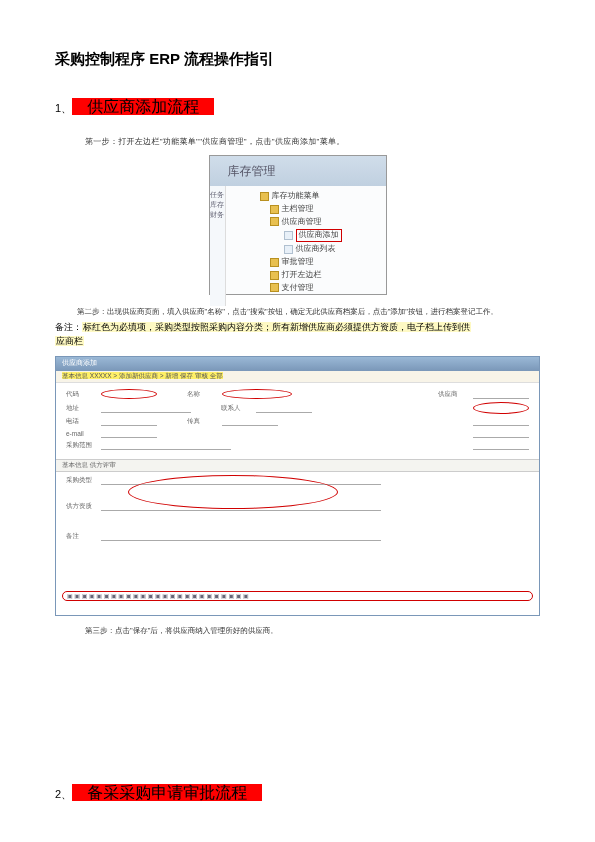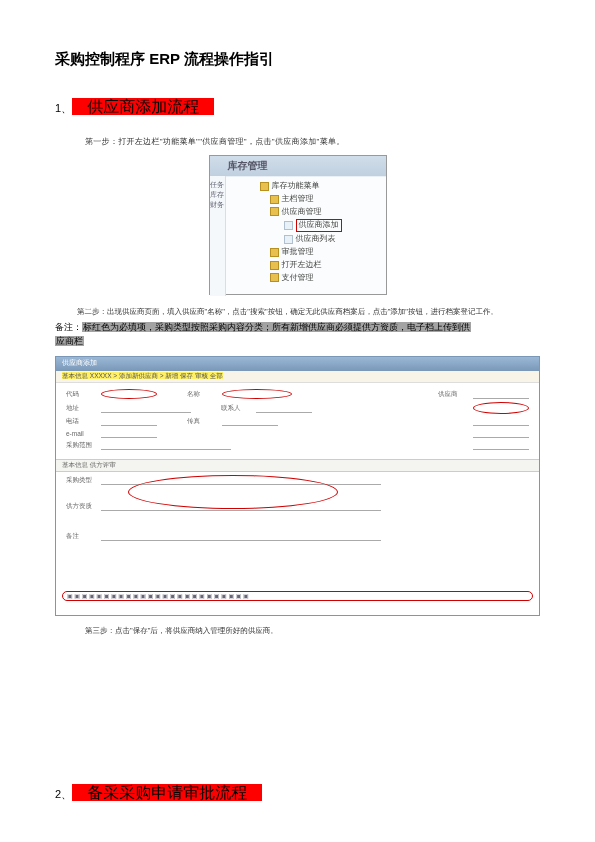--- a/index.html
+++ b/index.html
@@ -38,28 +38,27 @@
   }
   .screenshot1 {
     width: 178px;
     height: 140px;
     margin: 8px auto;
     border: 1px solid #999;
     background: linear-gradient(to bottom, #d8e4ef 0%, #e8eff5 15%, #fbfcfd 15%, #fbfcfd 100%);
     position: relative;
   }
   .ss1-titlebar {
-    height: 20px;
+    height: 30px;
     background: linear-gradient(to bottom, #d0ddea, #c0d0e0);
     display: flex;
     align-items: center;
     padding-left: 18px;
-    font-size: 10px;
+    font-size: 12px;
     color: #556;
-    font-weight: bold;
   }
   .ss1-body {
     display: flex;
     height: calc(100% - 18px);
     gap: 28px;
   }
   .ss1-sidebar {
     width: 16px;
     background: #f5f8fb;
     border-right: 1px solid #ddd;
@@ -103,21 +102,21 @@
     font-size: 7.5px;
     margin: 12px 0 4px 22px;
     color: #333;
   }
   .note-line {
     font-size: 9px;
     margin: 2px 0 0 0;
   }
   .note-label { font-weight: normal; }
   .note-hl {
-    background: #a3a3a3;
+    background: #fef9c3;
     color: #000;
     display: inline;
     padding: 0 1px;
     line-height: 1.5;
   }
   .screenshot2 {
     width: 100%;
     height: 260px;
     margin: 8px 0 10px 0;
     border: 1px solid #7a97b8;

